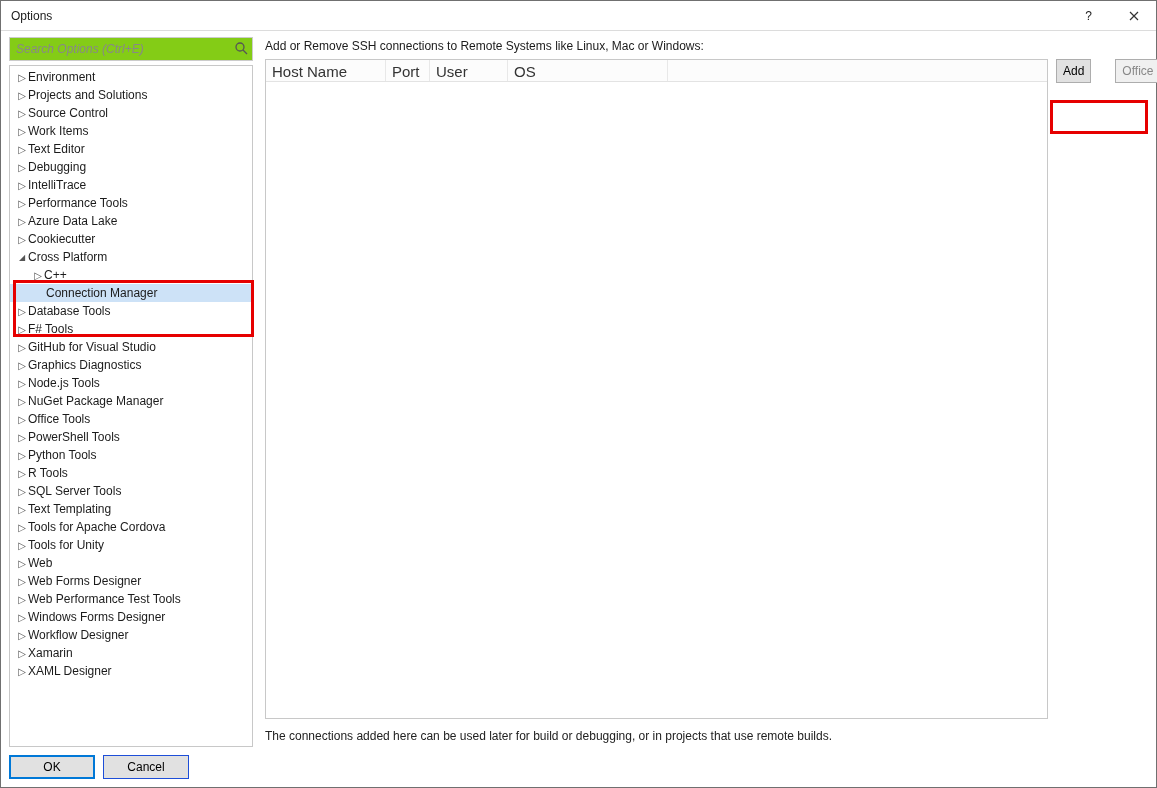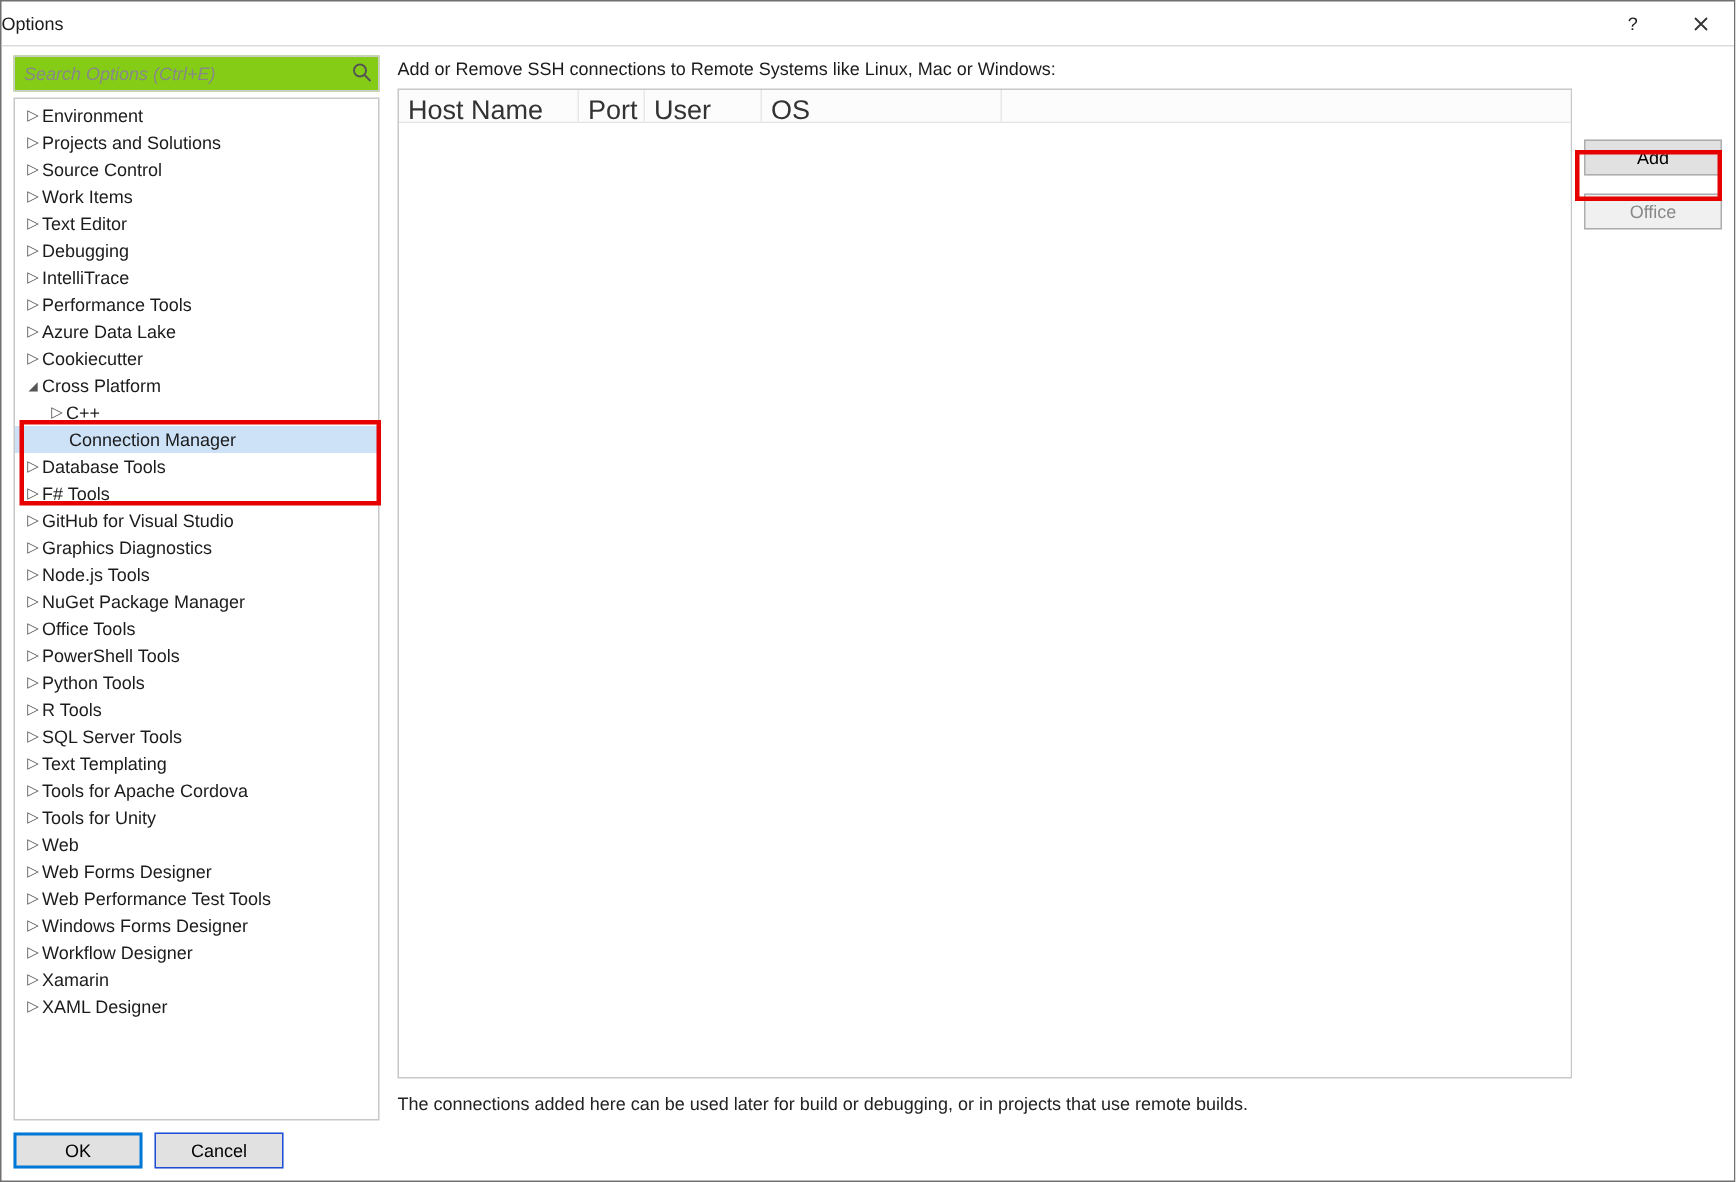--- a/index.html
+++ b/index.html
@@ -1,18 +1,18 @@
 <!DOCTYPE html>
 <html><head>
 <meta charset="utf-8">
 <style>
   * { box-sizing: border-box; }
   html, body { margin:0; padding:0; font-family: "Segoe UI", Tahoma, sans-serif; font-size:12px; color:#1b1b1b; background:#fff; }
   .window { width:1157px; height:788px; border:1px solid #707070; display:flex; flex-direction:column; background:#fff; position:relative;}
-  .titlebar { height:30px; display:flex; align-items:center; padding-left:0; border-bottom:1px solid #dcdcdc; }
+  .titlebar { height:30px; display:flex; align-items:center; padding-left:10px; border-bottom:1px solid #dcdcdc; }
   .titlebar .title { flex:1; font-size:12px; }
   .titlebar .tb-btn { width:45px; height:30px; display:flex; align-items:center; justify-content:center; cursor:pointer; }
   .body { flex:1; display:flex; flex-direction:column; padding:6px 8px 8px 8px; }
   .main { flex:1; display:flex; gap:12px; min-height:0;}
   .left { width:244px; display:flex; flex-direction:column; }
   .searchwrap { position:relative; margin-bottom:4px;}
   .searchwrap input { width:100%; height:24px; border:1px solid #ccc; padding:2px 12px 2px 6px; font-size:12px; background:#84cc16;}
   .searchwrap input::placeholder { color:#888; font-style: italic; }
   .searchwrap .sicon { position:absolute; right:5px; top:4px; color:#555;}
   .tree { flex:1; border:1px solid #c8c8c8; overflow:auto; background:#fff; padding:2px 0;}
@@ -21,24 +21,24 @@
   .node .arrow { width:12px; text-align:center; font-size:10px; color:#555; display:inline-block; user-select:none;}
   .node .label { font-size:12px;}
   .lvl0 { padding-left:6px;}
   .lvl1 { padding-left:22px;}
   .lvl2 { padding-left:24px;}
   .right { flex:1; display:flex; flex-direction:column; min-width:0;}
   .descr { font-size:12px; margin:2px 0 6px 0;}
   .gridwrap { flex:1; display:flex; gap:8px; min-height:0;}
   .grid { flex:1; border:1px solid #c8c8c8; background:#fff; display:flex; flex-direction:column;}
   .ghead { display:flex; border-bottom:1px solid #e3e3e3; height:22px; align-items:stretch; }
-  .ghead .col { border-right:1px solid #e8e8e8; padding:3px 6px; font-size:18px; color:#333; background:#fcfcfc;}
+  .ghead .col { border-right:1px solid #e8e8e8; padding:3px 6px; font-size:15px; color:#333; background:#fcfcfc;}
   .ghead .col:last-child { border-right:none; flex:1;}
   .gbody { flex:1; background:#fff;}
-  .sidebtns { width:92px; display:flex; flex-direction:column; gap:12px; padding-top:0;margin-top:34px;}
+  .sidebtns { width:92px; display:flex; gap:24px; padding-top:0;}
   .btn { height:24px; border:1px solid #adadad; background:#e1e1e1; font-size:12px; cursor:pointer; display:flex; align-items:center; justify-content:center;}
   .btn.disabled { color:#888; background:#f0f0f0; cursor:default;}
   .footnote { font-size:12px; margin:10px 0 4px 0; color:#222;}
   .dlgbtns { display:flex; justify-content:flex-start; gap:8px; padding:8px 0 0 0;}
   .dlgbtn { width:86px; height:24px; border:1px solid #1d4ed8; background:#e1e1e1; font-size:12px; cursor:pointer;}
   .dlgbtn.default { border:1px solid #0078d7; outline:1px solid #0078d7; outline-offset:-2px; background:#e1e1e1;}
   
   .hl { position:absolute; border:3px solid #e60000; pointer-events:none; z-index:50;}
   .hl.tree-hl { left:12px; top:279px; width:241px; height:57px;}
   .hl.add-hl { right:8px; top:99px; width:98px; height:34px;}

